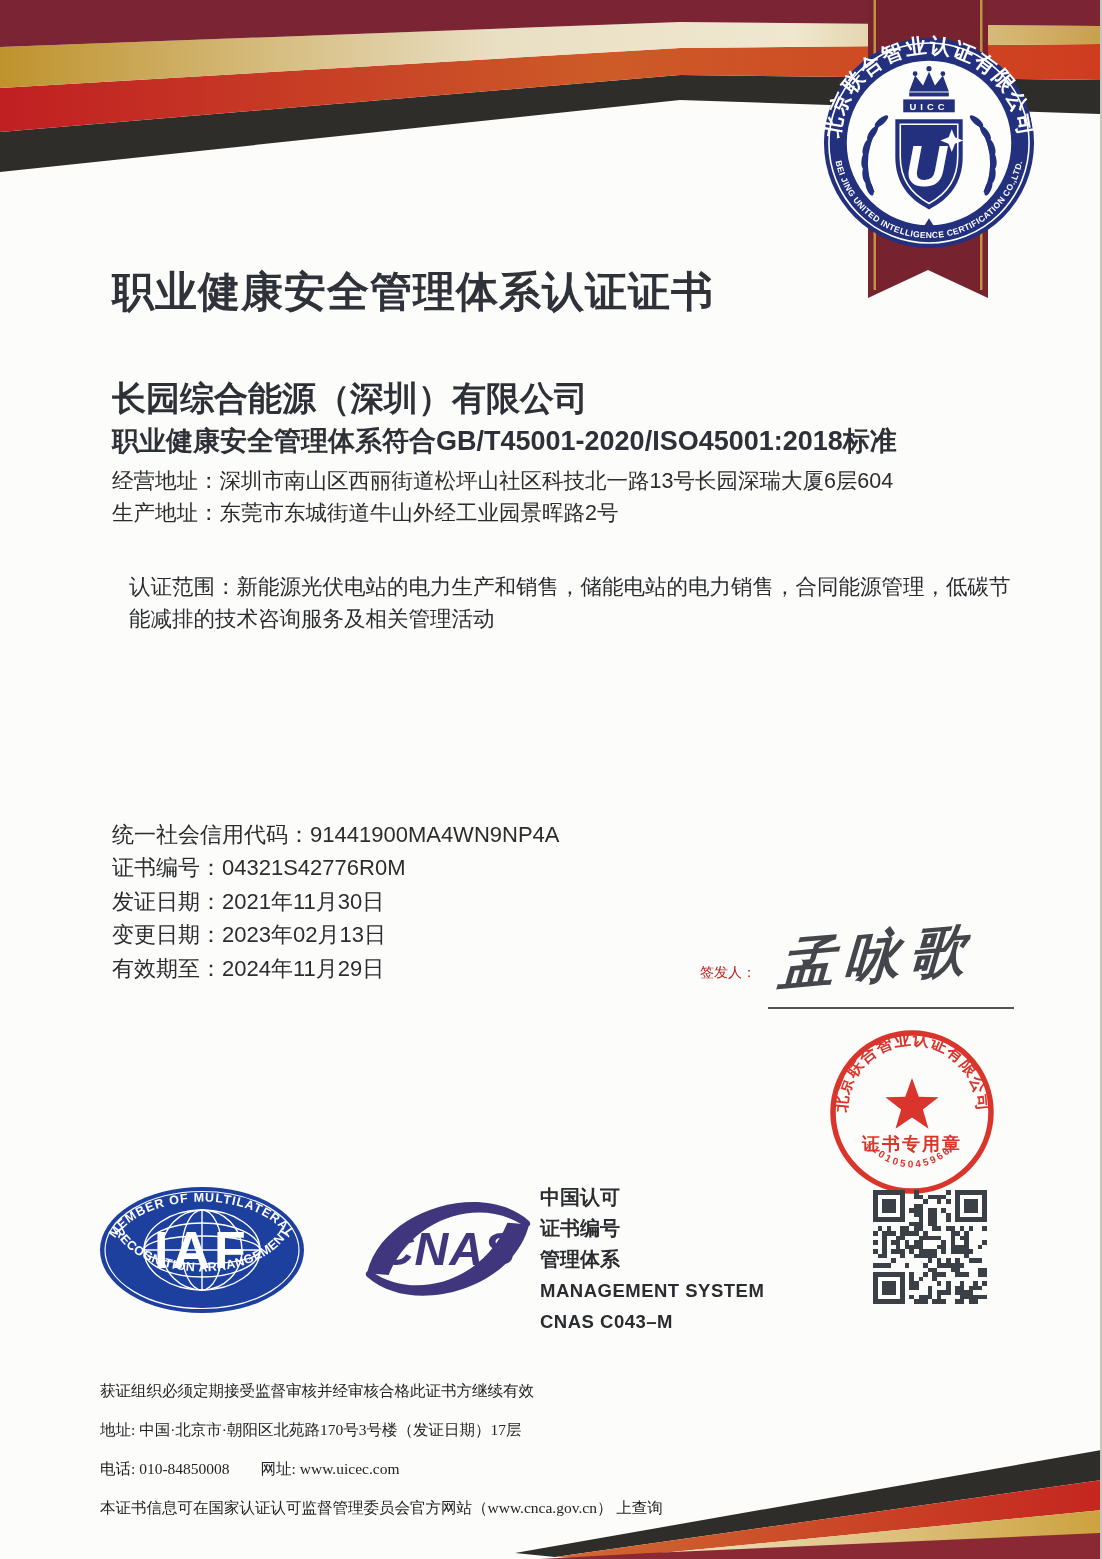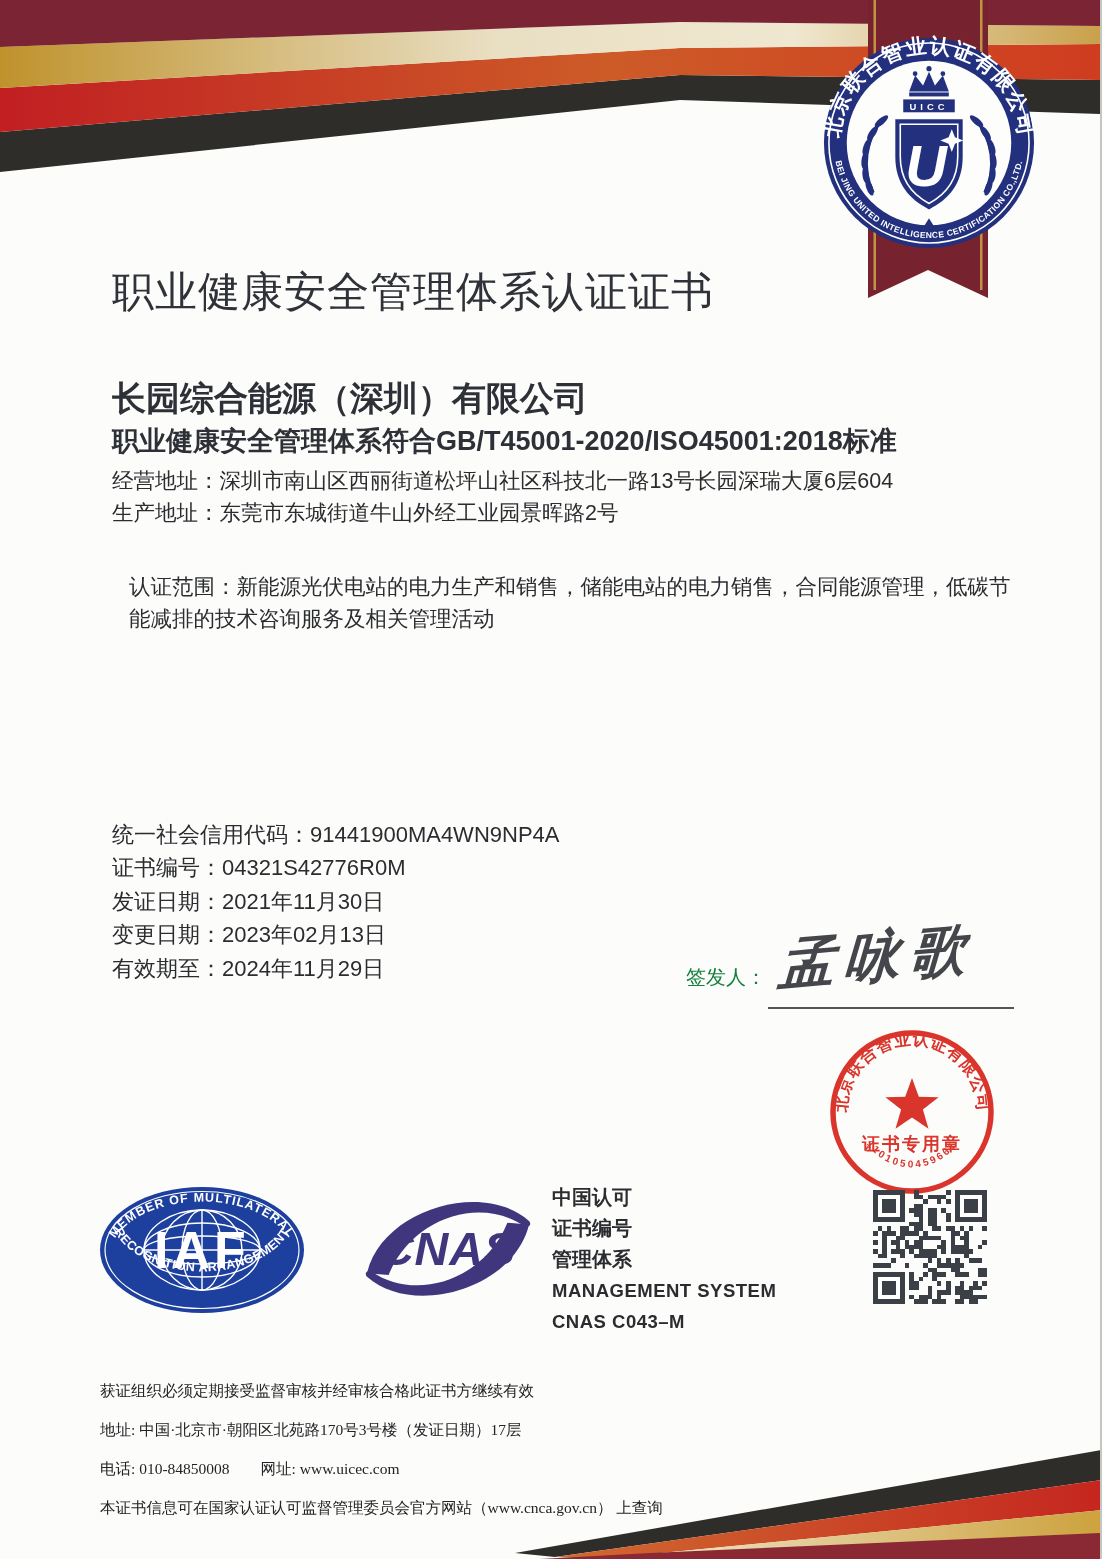--- a/index.html
+++ b/index.html
@@ -4,35 +4,35 @@
 <style>
   html,body{margin:0;padding:0;background:#8a8a88;}
   .page{
     position:relative; width:1102px; height:1559px; margin:0 auto;
     background:#fcfcfa; overflow:hidden;
     font-family:"Liberation Sans", sans-serif; color:#2b2c30;
     border-right:2px solid #c6c6c0; box-sizing:border-box;
   }
   .abs{position:absolute;}
   .title{
-    left:112px; top:264px; font-size:42px; font-weight:400; color:#30323a; letter-spacing:1px;
+    left:112px; top:264px; font-size:42px; font-weight:700; color:#30323a; letter-spacing:1px;
   }
   .company{ left:112px; top:376px; font-size:34px; font-weight:800; color:#2e3037;}
   .standard{ left:112px; top:423px; font-size:27px; font-weight:800; color:#2e3037;}
   .addresses{ left:112px; top:466px; font-size:21.5px; line-height:31.5px; color:#2b2c30;}
   .scope{ left:112px; top:571px; width:890px; font-size:21.5px; line-height:32px; color:#2b2c30;margin-left:17px;}
   .details{ left:112px; top:818px; font-size:22px; line-height:33.4px; color:#2b2c30;}
-  .signer-label{ left:686px; top:964px; font-size:20px; color:#15803d;}
+  .signer-label{ left:700px; top:964px; font-size:14px; color:#b91c1c;}
   .signature{
     left:778px; top:920px; font-size:56px; font-weight:700; font-style:italic;
     color:#45464b; transform:rotate(-5deg) skewX(-8deg); letter-spacing:10px;
     font-family:"Liberation Serif", serif;
   }
   .sig-line{ left:768px; top:1007px; width:246px; height:2px; background:#54555a;}
-  .accred{ left:552px; top:1182px; font-size:20px; line-height:31px; font-weight:700; color:#2b2c30;}
+  .accred{ left:540px; top:1182px; font-size:20px; line-height:31px; font-weight:700; color:#2b2c30;}
   .accred .en{ font-size:18.5px; letter-spacing:0.5px;}
   .footer{
     left:100px; top:1371px; font-size:15.5px; line-height:39px; color:#222326;
     font-family:"Liberation Serif", serif;
   }
   svg text{ font-family:"Liberation Sans", sans-serif;}
   .seal-wrap{ left:826px; top:1026px; }
   .qr-wrap{ left:870px; top:1190px; }
   .iaf-wrap{ left:96px; top:1184px; }
   .cnas-wrap{ left:358px; top:1178px; }

